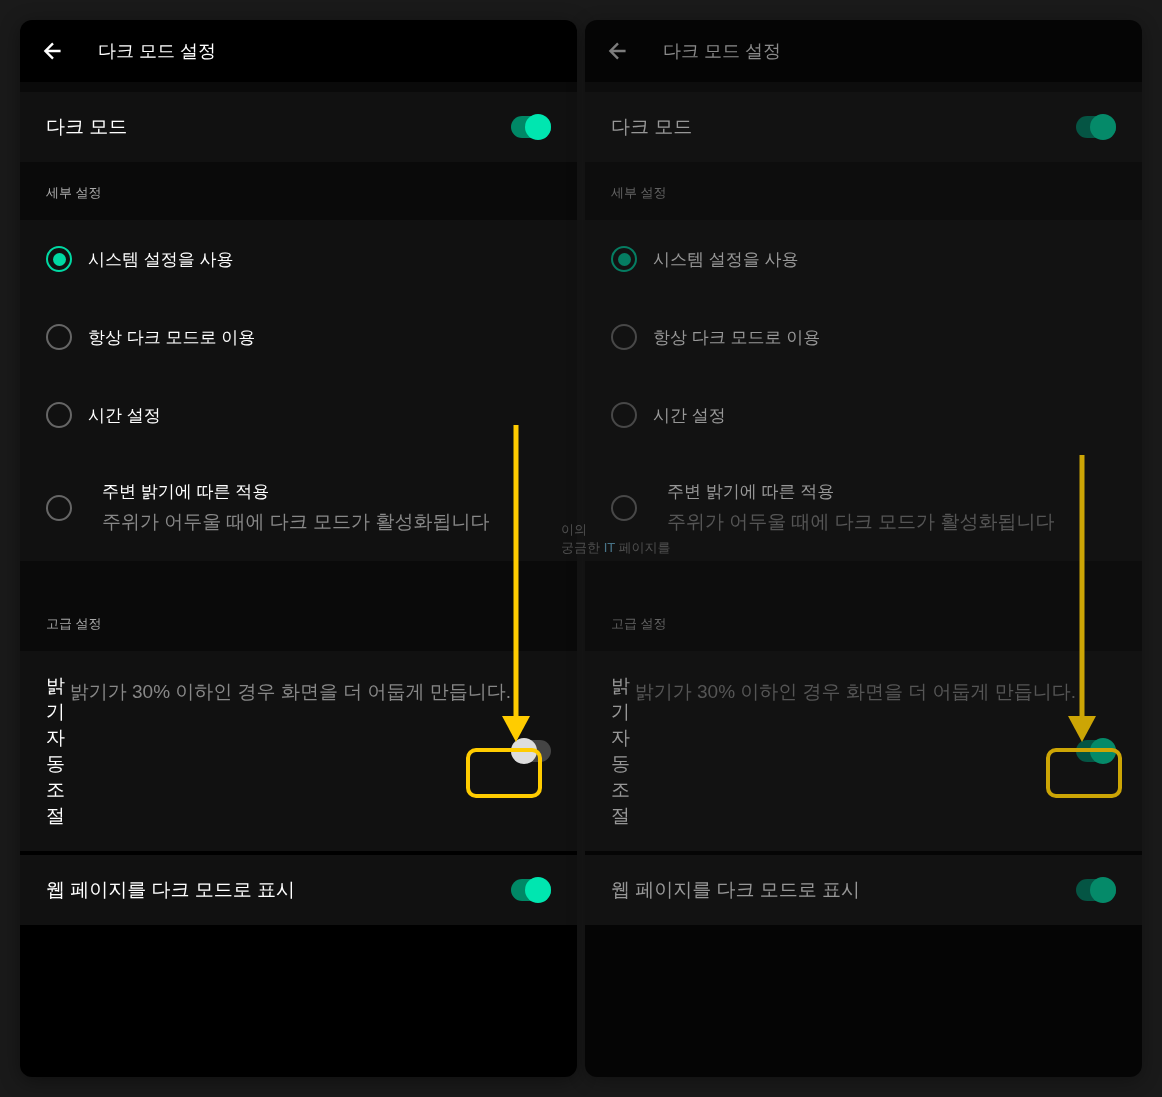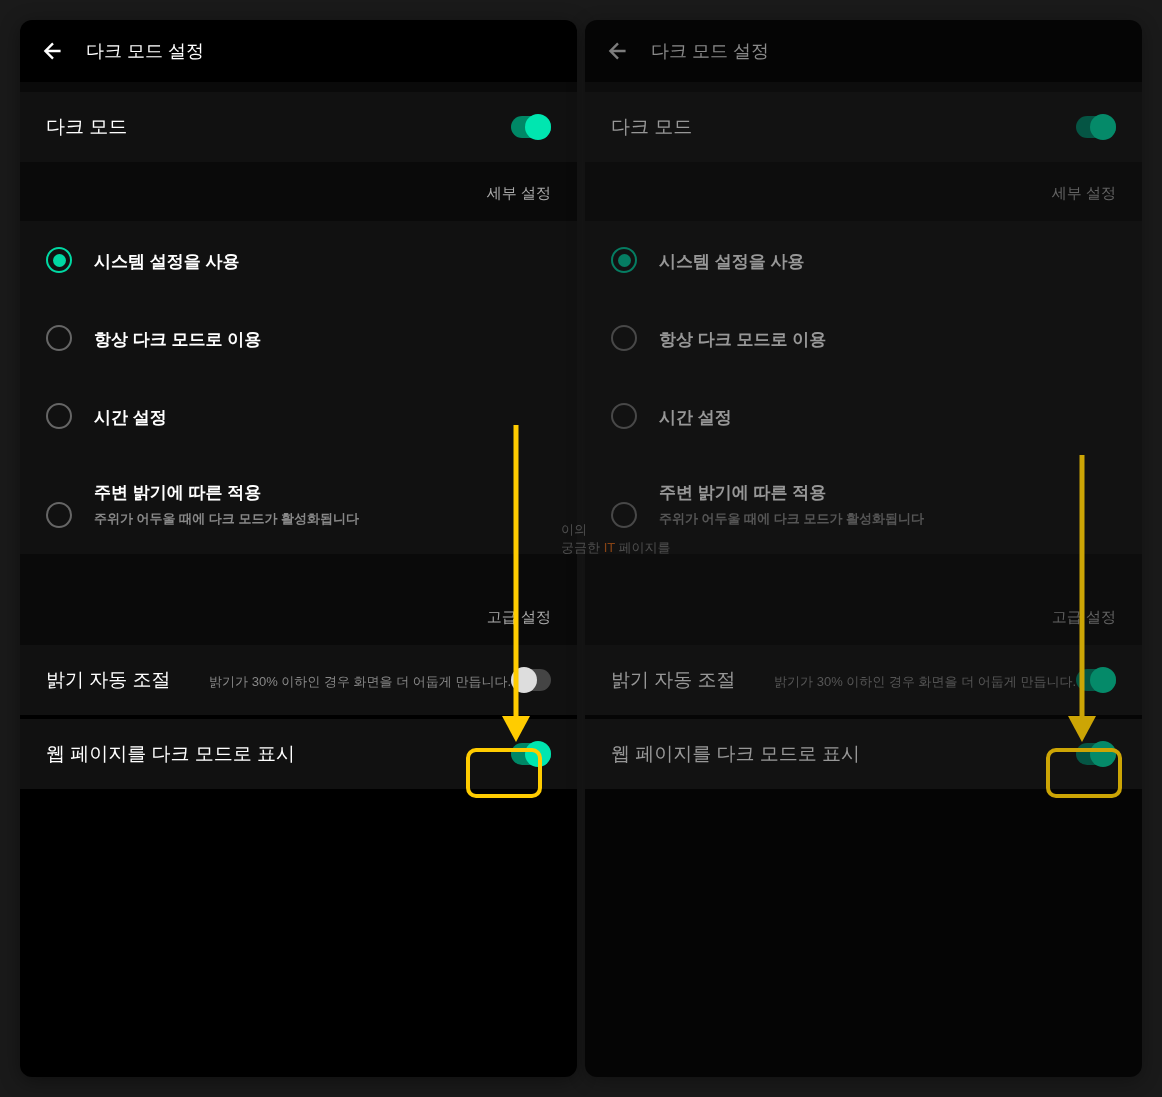--- a/index.html
+++ b/index.html
@@ -20,21 +20,21 @@
       position: relative;
       display: flex;
       flex-direction: column;
       box-shadow: 0 4px 20px rgba(0,0,0,0.4);
     }
     .phone.dim { opacity: 0.78; }
     .header {
       display: flex;
       align-items: center;
       padding: 18px 20px;
-      gap: 20px;
+      gap: 32px;
     }
     .back-icon {
       color: #fff;
       display: flex;
       align-items: center;
     }
     .phone.dim .back-icon { color: #999; }
     .title {
       color: #fff;
       font-size: 18px;
@@ -52,40 +52,38 @@
       background: #111;
     }
     .row-label {
       flex: 1;
       color: #fff;
       font-size: 19px;
     }
     .phone.dim .row-label { color: #bbb; }
     .row-sub {
       color: #888;
-      font-size: 13px;
+      font-size: 19px;
       margin-top: 6px;
     }
     .phone.dim .row-sub { color: #666; }
     .row-col { flex: 1; display: flex; }
     .section-header {
       padding: 22px 26px 18px;
       color: #aaa;
-      font-size: 15px;
+      font-size: 13px;
       background: #0a0a0a;
-      text-align: right;
     }
     .phone.dim .section-header { color: #777; }
     .radio-row {
       display: flex;
-      align-items: flex-end;
+      align-items: center;
       padding: 26px 26px;
-      gap: 22px;
+      gap: 16px;
       background: #111;
-      font-weight: bold;
     }
     .radio {
       width: 26px;
       height: 26px;
       border-radius: 50%;
       border: 2.5px solid #666;
       display: flex;
       align-items: center;
       justify-content: center;
       flex-shrink: 0;
@@ -101,21 +99,21 @@
       background: #00d9a3;
     }
     .phone.dim .radio { border-color: #555; }
     .phone.dim .radio.selected { border-color: #009977; }
     .phone.dim .radio.selected::after { background: #009977; }
     .radio-label {
       color: #fff;
       font-size: 17px;
     }
     .phone.dim .radio-label { color: #bbb; }
-    .radio-col { display: flex; flex-direction: column; }
+    .radio-col { display: flex; flex-direction: column; margin-left: 14px; }
     .toggle {
       width: 40px;
       height: 22px;
       border-radius: 11px;
       position: relative;
       flex-shrink: 0;
     }
     .toggle.on {
       background: #008866;
     }
@@ -161,21 +159,21 @@
     .watermark {
       position: absolute;
       top: 50%;
       left: 50%;
       transform: translateX(-20px) translateY(-28px);
       color: #888;
       font-size: 13px;
       opacity: 0.5;
       pointer-events: none;
     }
-    .watermark .it { color: #f97316; }
+    .watermark .it { color: #7dd3fc; }
   </style>
 </head>
 <body>
 
 <div class="phone">
   <div class="header">
     <span class="back-icon">
       <svg width="26" height="26" viewBox="0 0 24 24" fill="none" stroke="currentColor" stroke-width="2.2">
           <path d="M19 12H5M12 19l-7-7 7-7"></path>
         </svg>

